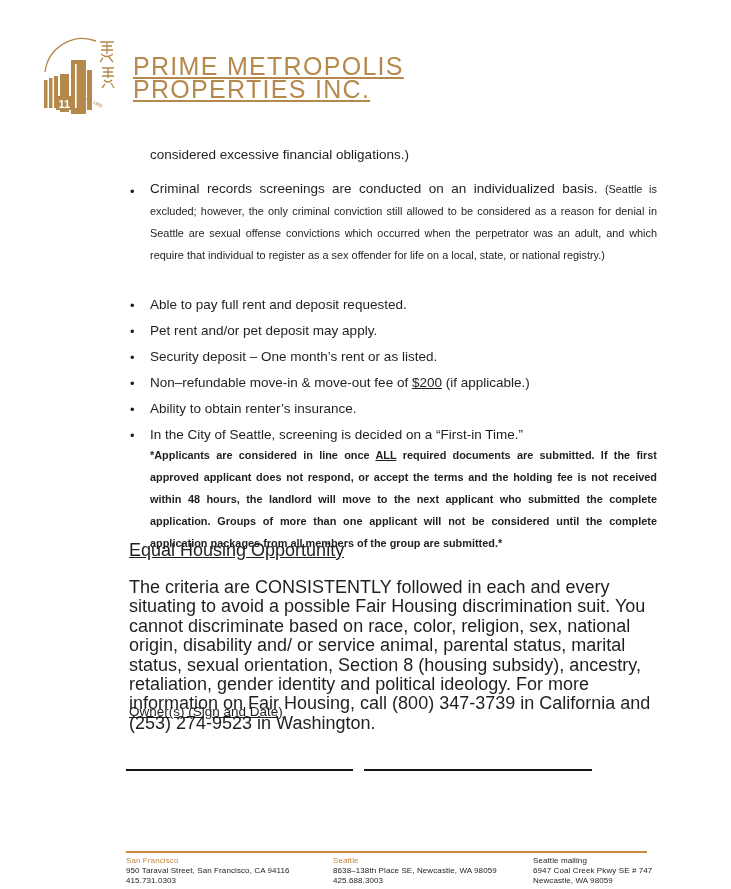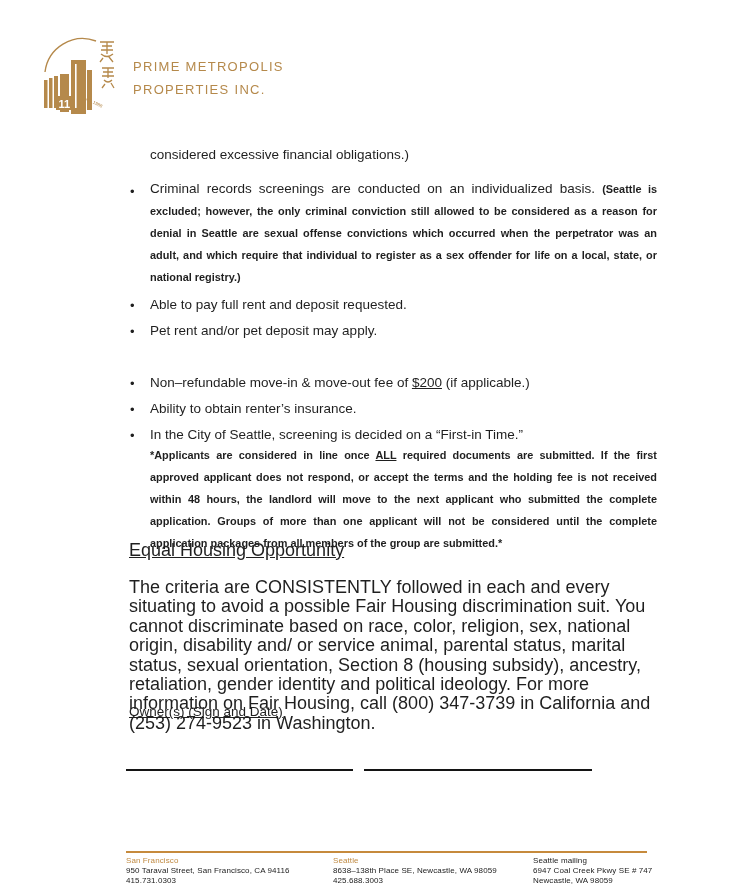--- a/index.html
+++ b/index.html
@@ -5,33 +5,33 @@
   html,body { margin:0; padding:0; background:#ffffff; }
   .page {
     position:relative; width:731px; height:889px; background:#ffffff;
     font-family:"Liberation Sans", sans-serif; color:#1f1f1f; overflow:hidden;
   }
   .abs { position:absolute; }
 
   
   .logo-svg { left:36px; top:34px; }
   .company {
-    left:133px; top:55px; font-size:13px; line-height:23px;
-    letter-spacing:1.3px; color:#B5894B; font-weight:400; white-space:nowrap;
+    left:133px; top:55px; font-size:25px; line-height:23px;
+    letter-spacing:1.3px; color:#B5894B; font-weight:400; white-space:nowrap;text-decoration:underline;
   }
 
   
   .body-text { font-size:13.5px; line-height:17px; }
   .carryover { left:150px; top:146px; width:507px; }
 
   .bullet { left:129px; width:528px; padding-left:21px; box-sizing:border-box; }
   .bullet::before { content:"\2022"; position:absolute; left:1px; top:1px; font-size:13px; color:#1f1f1f; }
   .criminal { top:178px; line-height:21px; text-align:justify; }
   .criminal::before { top:3px; }
-  .bold-note { font-weight:bold; font-size:10.9px;margin-top:48px; }
+  .bold-note { font-weight:normal; font-size:10.9px;margin-top:48px; }
 
   .b0 { top:270px; } .b1 { top:296px; } .b2 { top:322px; } .b3 { top:348px; }
   .bfee { top:374px; } .b4 { top:400px; } .b5 { top:426px; }
 
   .u { text-decoration:underline; }
   .bold { font-weight:normal; }
 
   .note {
     left:150px; top:444px; width:507px; font-weight:bold; font-size:10.9px;
     line-height:22px; text-align:justify;
@@ -92,20 +92,23 @@
   <div class="abs body-text bullet criminal">
     <span>Criminal records screenings are conducted on an individualized basis. </span><span class="bold-note">(Seattle is excluded; however, the only criminal conviction still allowed to be considered as a reason for denial in Seattle are sexual offense convictions which occurred when the perpetrator was an adult, and which require that individual to register as a sex offender for life on a local, state, or national registry.)</span>
   </div>
 
   <div class="abs body-text bullet b2">
     <span>Pet rent and/or pet deposit may apply.</span>
   </div>
   <div class="abs body-text bullet b1">
     <span>Able to pay full rent and deposit requested.</span>
   </div>
+  <div class="abs body-text bullet b3">
+    <span>Security deposit – One month’s rent or as listed.</span>
+  </div>
 
   <div class="abs body-text bullet bfee">
     <span>Non–refundable move-in &amp; move-out fee of </span><span class="u">$200</span><span class="bold"> (if applicable.)</span>
   </div>
 
   <div class="abs body-text bullet b5">
     <span>In the City of Seattle, screening is decided on a “First-in Time.”</span>
   </div>
   <div class="abs body-text bullet b4">
     <span>Ability to obtain renter’s insurance.</span>

